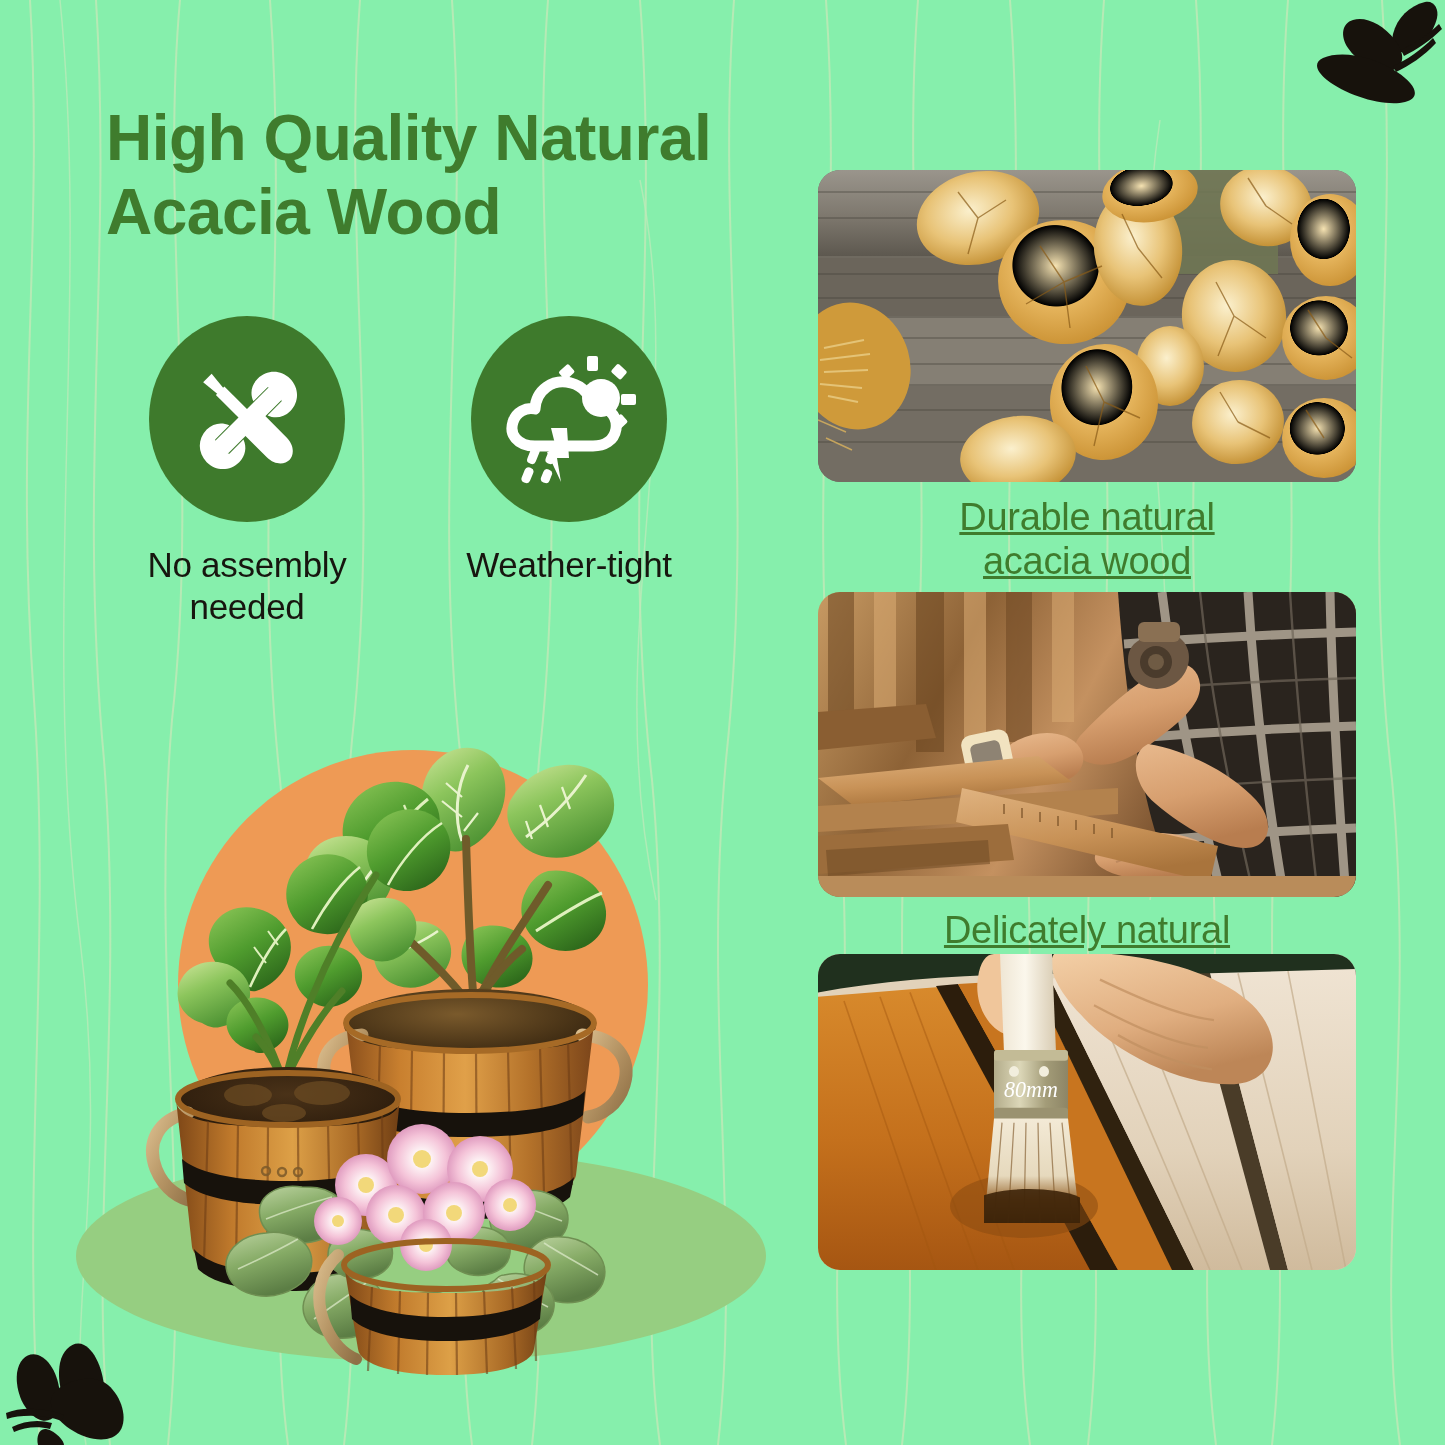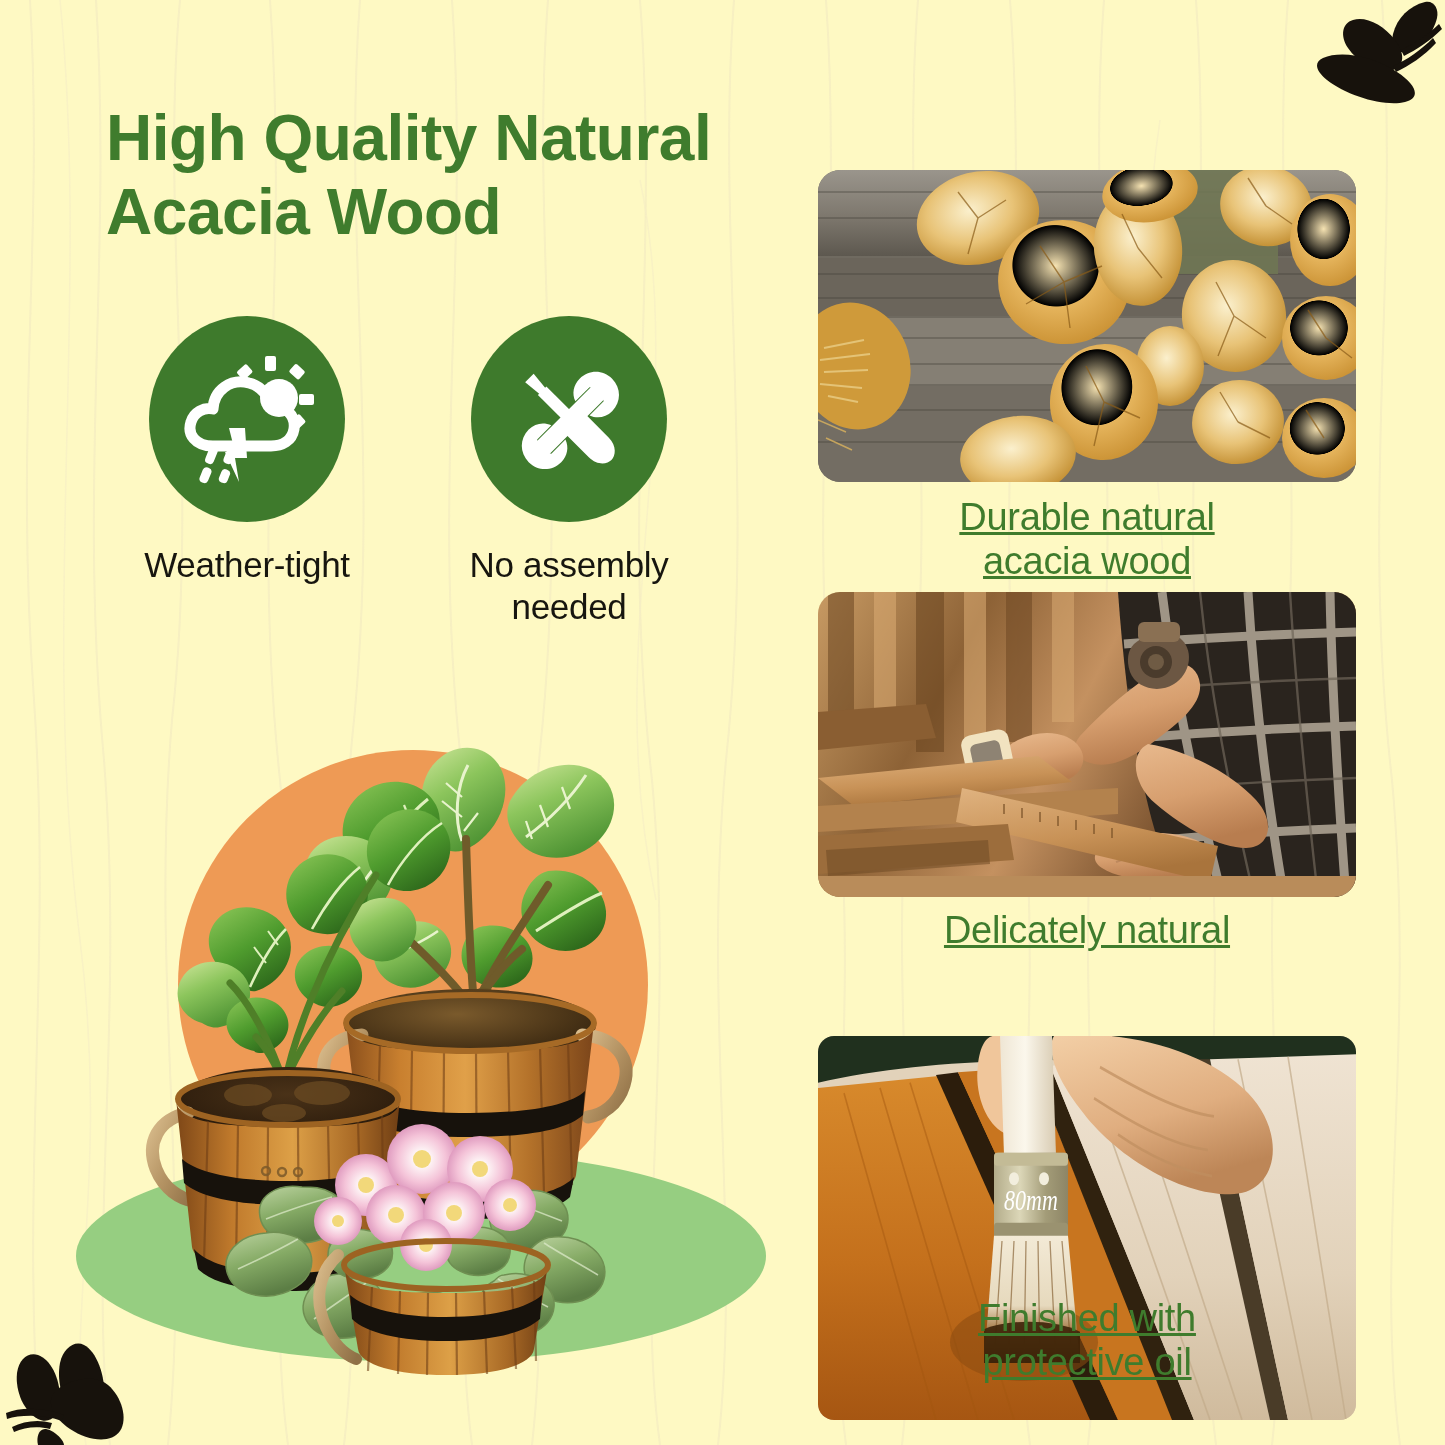--- a/index.html
+++ b/index.html
@@ -11,21 +11,21 @@
     height: 1445px;
     font-family: "Liberation Sans", sans-serif;
     background: #fcf8e2;
     overflow: hidden;
   }
 
   #page {
     position: relative;
     width: 1445px;
     height: 1445px;
-    background: #fef9c3;
+    background: #86efac;
     overflow: hidden;
   }
 
   
   .grain {
     position: absolute;
     inset: 0;
     pointer-events: none;
     opacity: .55;
   }
@@ -115,21 +115,21 @@
   
   .photo-card {
     position: absolute;
     left: 818px;
     width: 538px;
     border-radius: 22px;
     overflow: hidden;
   }
   #photo-logs   { top: 170px;  height: 312px; }
   #photo-craft  { top: 592px;  height: 305px; }
-  #photo-oil    { top: 1036px;  height: 384px; border-radius: 16px; }
+  #photo-oil    { top: 954px;  height: 316px; }
   .photo-card svg { display: block; width: 100%; height: 100%; }
 
   .caption {
     position: absolute;
     left: 818px;
     width: 538px;
     text-align: center;
     color: #3f7c2d;
     font-size: 38px;
     line-height: 1.17;
@@ -195,20 +195,50 @@
 
   <h1 class="headline">
     <span class="headline-line">High Quality Natural</span>
     <span class="headline-line">Acacia Wood</span>
   </h1>
 
   <div class="features">
 
     <div class="feature">
       <div class="badge">
+        <svg width="130" height="126" viewBox="0 0 130 126">
+          <g fill="#ffffff">
+
+            <g transform="rotate(45 65 63)">
+              <rect x="58" y="18" width="18" height="90" rx="4"></rect>
+              <path d="M67 4 C 54 4, 44 14, 44 27 C 44 36, 49 43, 57 46 L 57 26 L 67 20 L 77 26 L 77 46 C 85 43, 90 36, 90 27 C 90 14, 80 4, 67 4 Z"></path>
+              <path d="M67 122 C 54 122, 44 112, 44 99 C 44 90, 49 83, 57 80 L 57 100 L 67 106 L 77 100 L 77 80 C 85 83, 90 90, 90 99 C 90 112, 80 122, 67 122 Z"></path>
+            </g>
+
+            <g transform="rotate(-45 65 63)">
+
+              <path d="M60 6 L 72 6 L 70 26 L 62 26 Z"></path>
+
+              <rect x="60" y="24" width="12" height="38"></rect>
+
+              <rect x="54" y="58" width="24" height="12" rx="3"></rect>
+
+              <path d="M52 70 L 80 70 L 80 104 C 80 116, 72 122, 66 122 C 60 122, 52 116, 52 104 Z"></path>
+            </g>
+          </g>
+        </svg>
+      </div>
+      <div class="feature-label">
+        <span class="caption-line">No assembly</span>
+        <span class="caption-line">needed</span>
+      </div>
+    </div>
+
+    <div class="feature">
+      <div class="badge">
         <svg width="136" height="130" viewBox="0 0 136 130">
           <g fill="#ffffff">
 
             <rect x="86" y="2" width="11" height="15" rx="2"></rect>
             <rect x="112" y="12" width="13" height="11" rx="2" transform="rotate(42 118 17)"></rect>
             <rect x="120" y="40" width="15" height="11" rx="2"></rect>
             <rect x="59" y="13" width="13" height="11" rx="2" transform="rotate(-42 65 18)"></rect>
             <rect x="112" y="63" width="13" height="11" rx="2" transform="rotate(-42 118 68)"></rect>
 
             <circle cx="100" cy="44" r="19"></circle>
@@ -221,50 +251,20 @@
           <g fill="#ffffff">
             <rect x="28" y="92" width="9" height="18" rx="4" transform="rotate(22 32 101)"></rect>
             <rect x="22" y="113" width="9" height="16" rx="4" transform="rotate(22 26 121)"></rect>
             <rect x="46" y="94" width="9" height="16" rx="4" transform="rotate(22 50 102)"></rect>
             <rect x="41" y="115" width="9" height="14" rx="4" transform="rotate(22 45 122)"></rect>
           </g>
         </svg>
       </div>
       <div class="feature-label">
         <span>Weather-tight</span>
-      </div>
-    </div>
-
-    <div class="feature">
-      <div class="badge">
-        <svg width="130" height="126" viewBox="0 0 130 126">
-          <g fill="#ffffff">
-
-            <g transform="rotate(45 65 63)">
-              <rect x="58" y="18" width="18" height="90" rx="4"></rect>
-              <path d="M67 4 C 54 4, 44 14, 44 27 C 44 36, 49 43, 57 46 L 57 26 L 67 20 L 77 26 L 77 46 C 85 43, 90 36, 90 27 C 90 14, 80 4, 67 4 Z"></path>
-              <path d="M67 122 C 54 122, 44 112, 44 99 C 44 90, 49 83, 57 80 L 57 100 L 67 106 L 77 100 L 77 80 C 85 83, 90 90, 90 99 C 90 112, 80 122, 67 122 Z"></path>
-            </g>
-
-            <g transform="rotate(-45 65 63)">
-
-              <path d="M60 6 L 72 6 L 70 26 L 62 26 Z"></path>
-
-              <rect x="60" y="24" width="12" height="38"></rect>
-
-              <rect x="54" y="58" width="24" height="12" rx="3"></rect>
-
-              <path d="M52 70 L 80 70 L 80 104 C 80 116, 72 122, 66 122 C 60 122, 52 116, 52 104 Z"></path>
-            </g>
-          </g>
-        </svg>
-      </div>
-      <div class="feature-label">
-        <span class="caption-line">No assembly</span>
-        <span class="caption-line">needed</span>
       </div>
     </div>
 
   </div>
 
   <div class="hero">
     <div class="hero-orange"></div>
     <div class="hero-green"></div>
 
     <svg class="hero-art" viewBox="0 0 700 640">
@@ -763,18 +763,14 @@
       <text x="213" y="134" text-anchor="middle" font-family="'Liberation Serif', serif" font-size="22" font-style="italic" fill="#ffffff">80mm</text>
 
       <path d="M176 154 L 250 154 L 262 252 L 166 252 Z" fill="url(#bristleG)"></path>
       <g stroke="#7a5223" stroke-width="1.3" opacity="0.6">
         <path d="M184 158 L 176 250 M196 158 L 190 252 M208 158 L 206 252 M220 158 L 222 252 M232 158 L 238 252 M244 158 L 254 250"></path>
       </g>
 
       <path d="M166 226 C 190 218, 238 218, 262 228 L 262 252 L 166 252 Z" fill="#3d2309" opacity="0.9"></path>
     </svg>
   </div>
-  <div class="caption" id="caption-oil">
-    <span class="caption-line">Finished with</span>
-    <span class="caption-line">protective oil</span>
-  </div>
 
 </div>
 
 </body></html>

